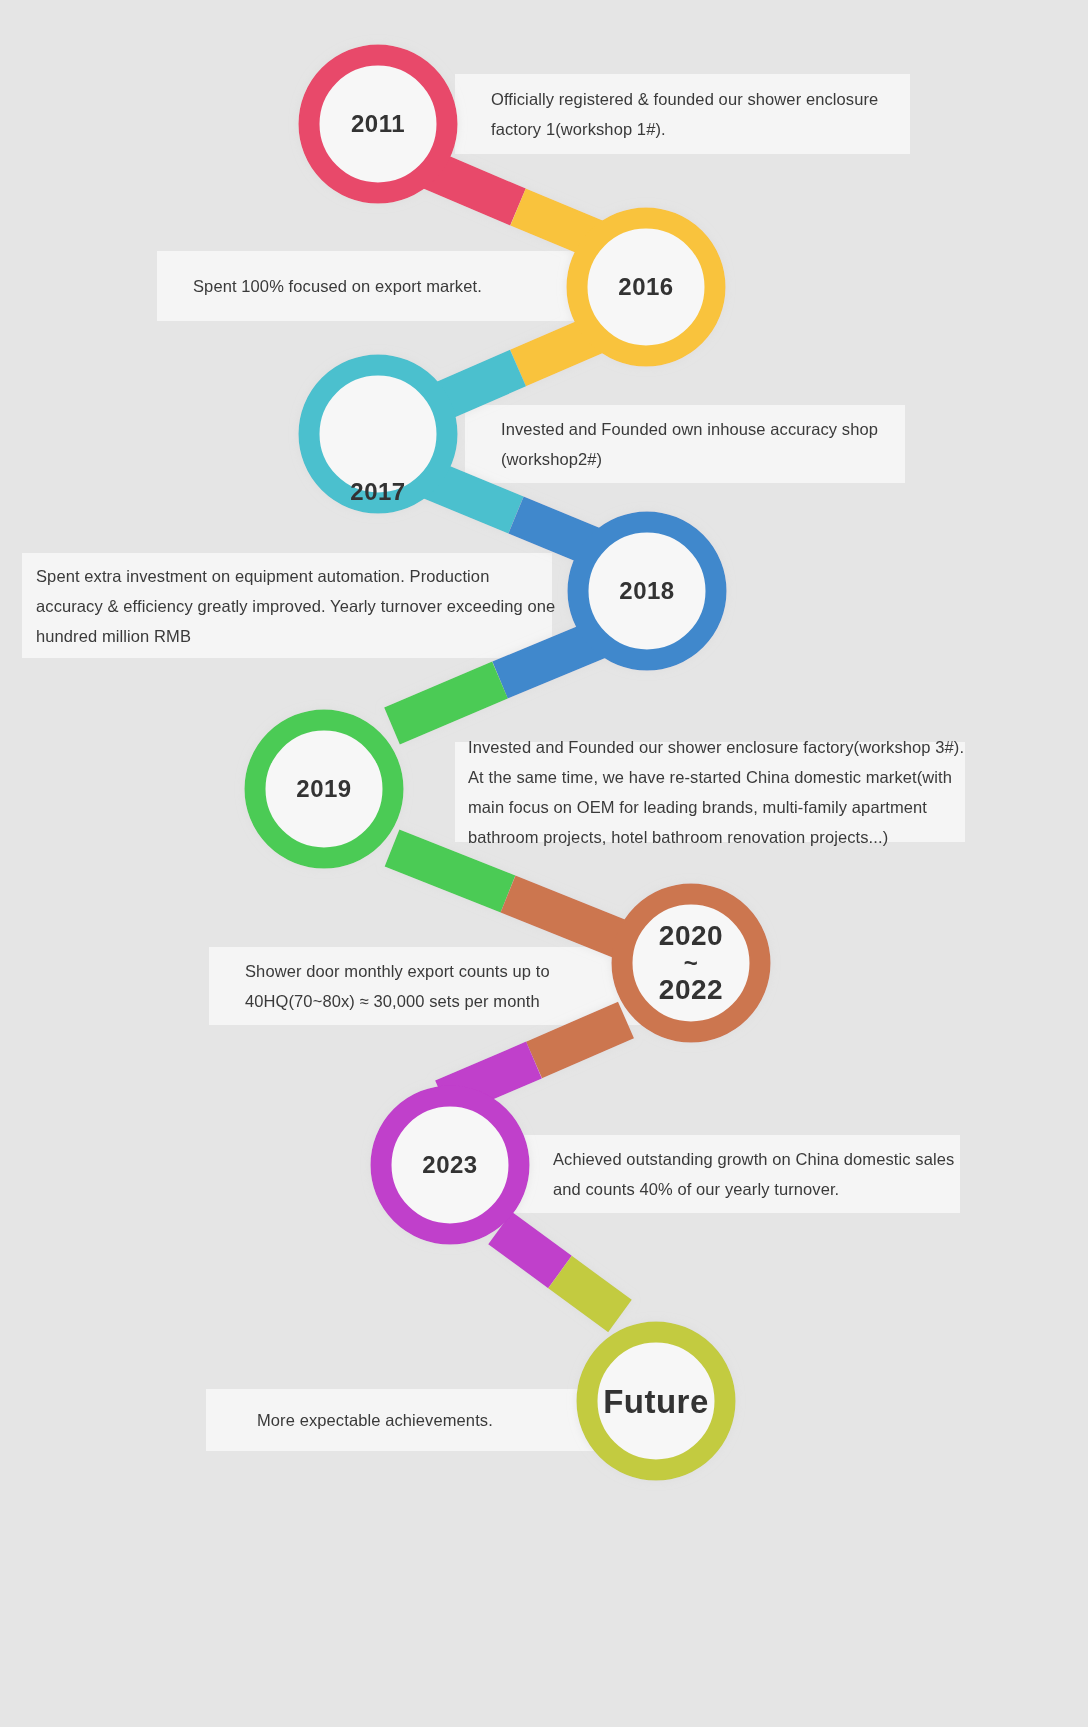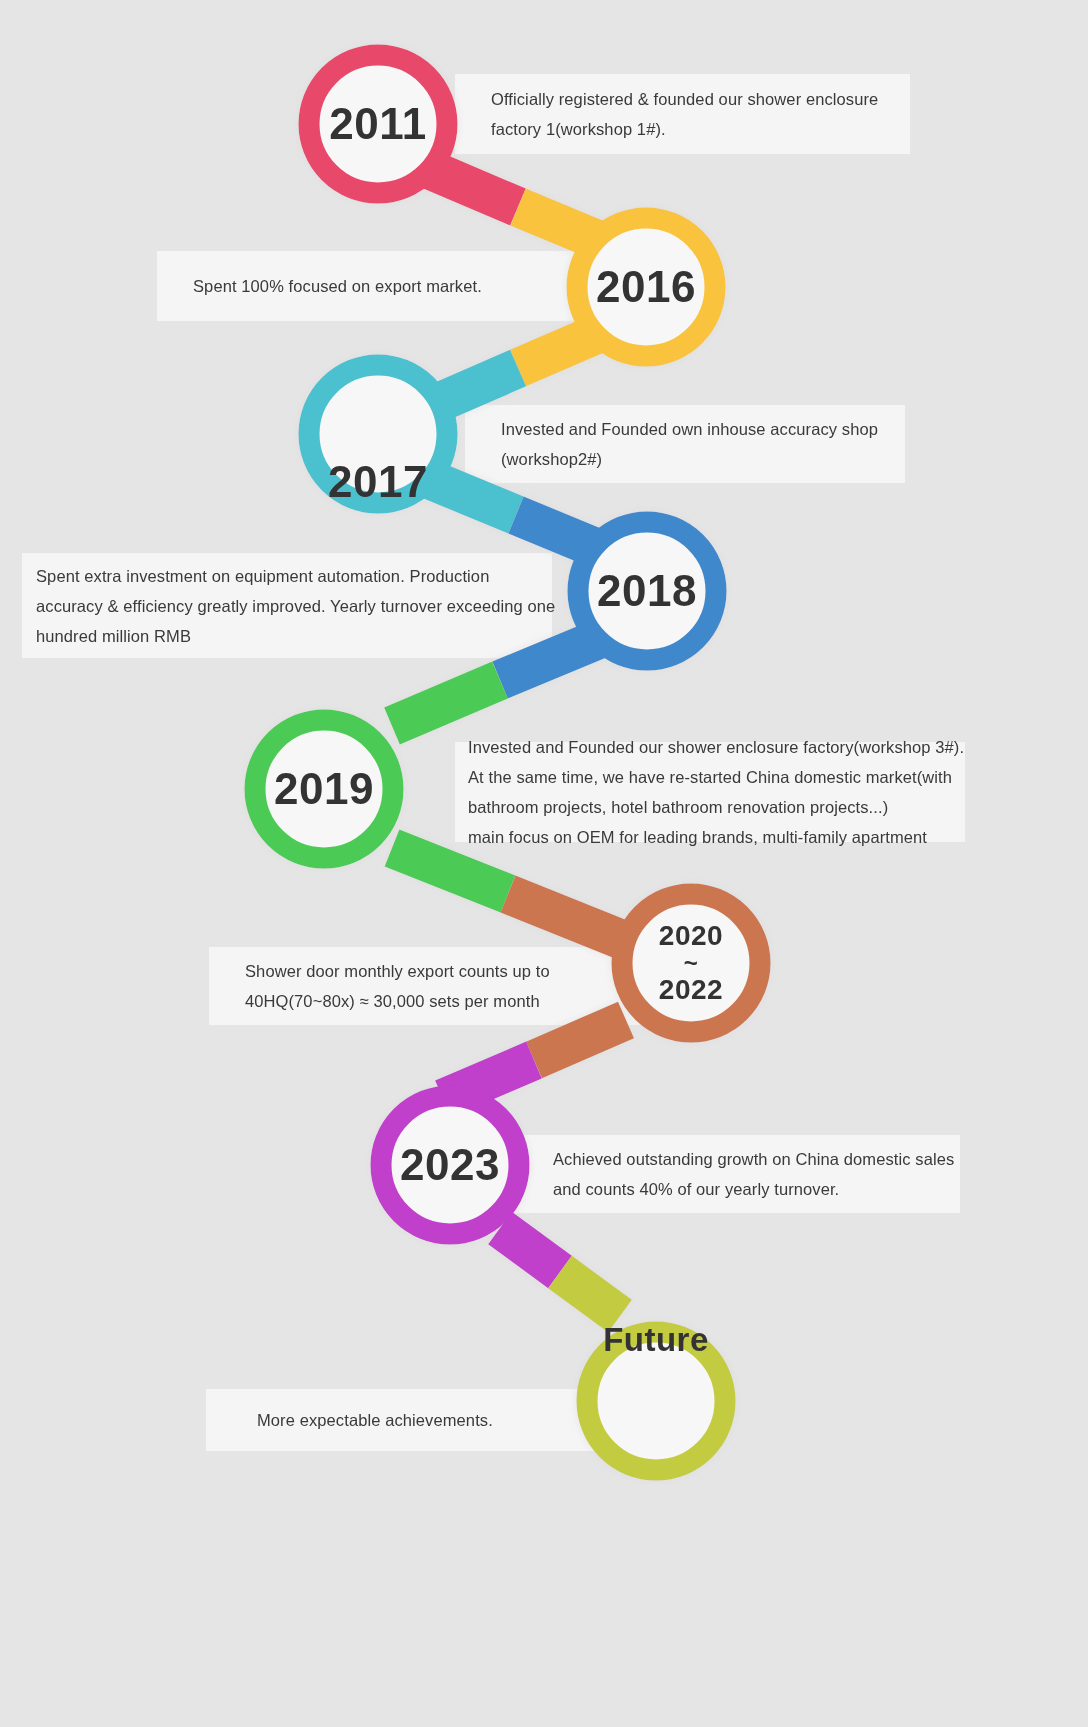--- a/index.html
+++ b/index.html
@@ -43,21 +43,21 @@
     display:flex;
     flex-direction:column;
     align-items:center;
     justify-content:center;
     font-weight:bold;
     color:#333333;
     letter-spacing:.5px;
     text-align:center;
   }
   .nodelabel .yr{display:block; line-height:1.0;}
-  .nl-big{font-size:44px;}
+  .nl-big{font-size:24px;}
   .nl-stack{font-size:28px;}
   .nl-stack .yr{line-height:1.12;}
   .nl-stack .tilde{font-size:24px; line-height:.95;}
   .nl-future{font-size:33px;}
 </style>
 </head>
 <body>
 
 <div id="stage">
 
@@ -77,22 +77,22 @@
 
   <div class="textbox" style="left:22px; top:553px; width:530px; height:105px; padding-left:14px;">
     <span class="ln">Spent extra investment on equipment automation. Production</span>
     <span class="ln">accuracy &amp; efficiency greatly improved. Yearly turnover exceeding one</span>
     <span class="ln">hundred million RMB</span>
   </div>
 
   <div class="textbox tb-pad-r" style="left:455px; top:742px; width:510px; height:100px; padding-left:13px;">
     <span class="ln">Invested and Founded our shower enclosure factory(workshop 3#).</span>
     <span class="ln">At the same time, we have re-started China domestic market(with</span>
+    <span class="ln">main focus on OEM for leading brands, multi-family apartment</span>
     <span class="ln">bathroom projects, hotel bathroom renovation projects...)</span>
-    <span class="ln">main focus on OEM for leading brands, multi-family apartment</span>
   </div>
 
   <div class="textbox tb-pad-r" style="left:209px; top:947px; width:447px; height:78px;">
     <span class="ln">Shower door monthly export counts up to</span>
     <span class="ln">40HQ(70~80x) ≈ 30,000 sets per month</span>
   </div>
 
   <div class="textbox tb-pad-r" style="left:512px; top:1135px; width:448px; height:78px; padding-left:41px;">
     <span class="ln">Achieved outstanding growth on China domestic sales</span>
     <span class="ln">and counts 40% of our yearly turnover.</span>
@@ -180,17 +180,17 @@
   <div class="nodelabel nl-stack" style="left:621px; top:893px; width:140px; height:140px;">
     <span class="yr">2020</span>
     <span class="yr tilde">~</span>
     <span class="yr">2022</span>
   </div>
 
   <div class="nodelabel nl-big" style="left:380px; top:1095px; width:140px; height:140px;">
     <span class="yr">2023</span>
   </div>
 
-  <div class="nodelabel nl-future" style="left:586px; top:1269px; width:140px; height:140px;">
+  <div class="nodelabel nl-future" style="left:586px; top:1331px; width:140px; height:140px;">
     <span class="yr">Future</span>
   </div>
 
 </div>
 
 </body></html>

